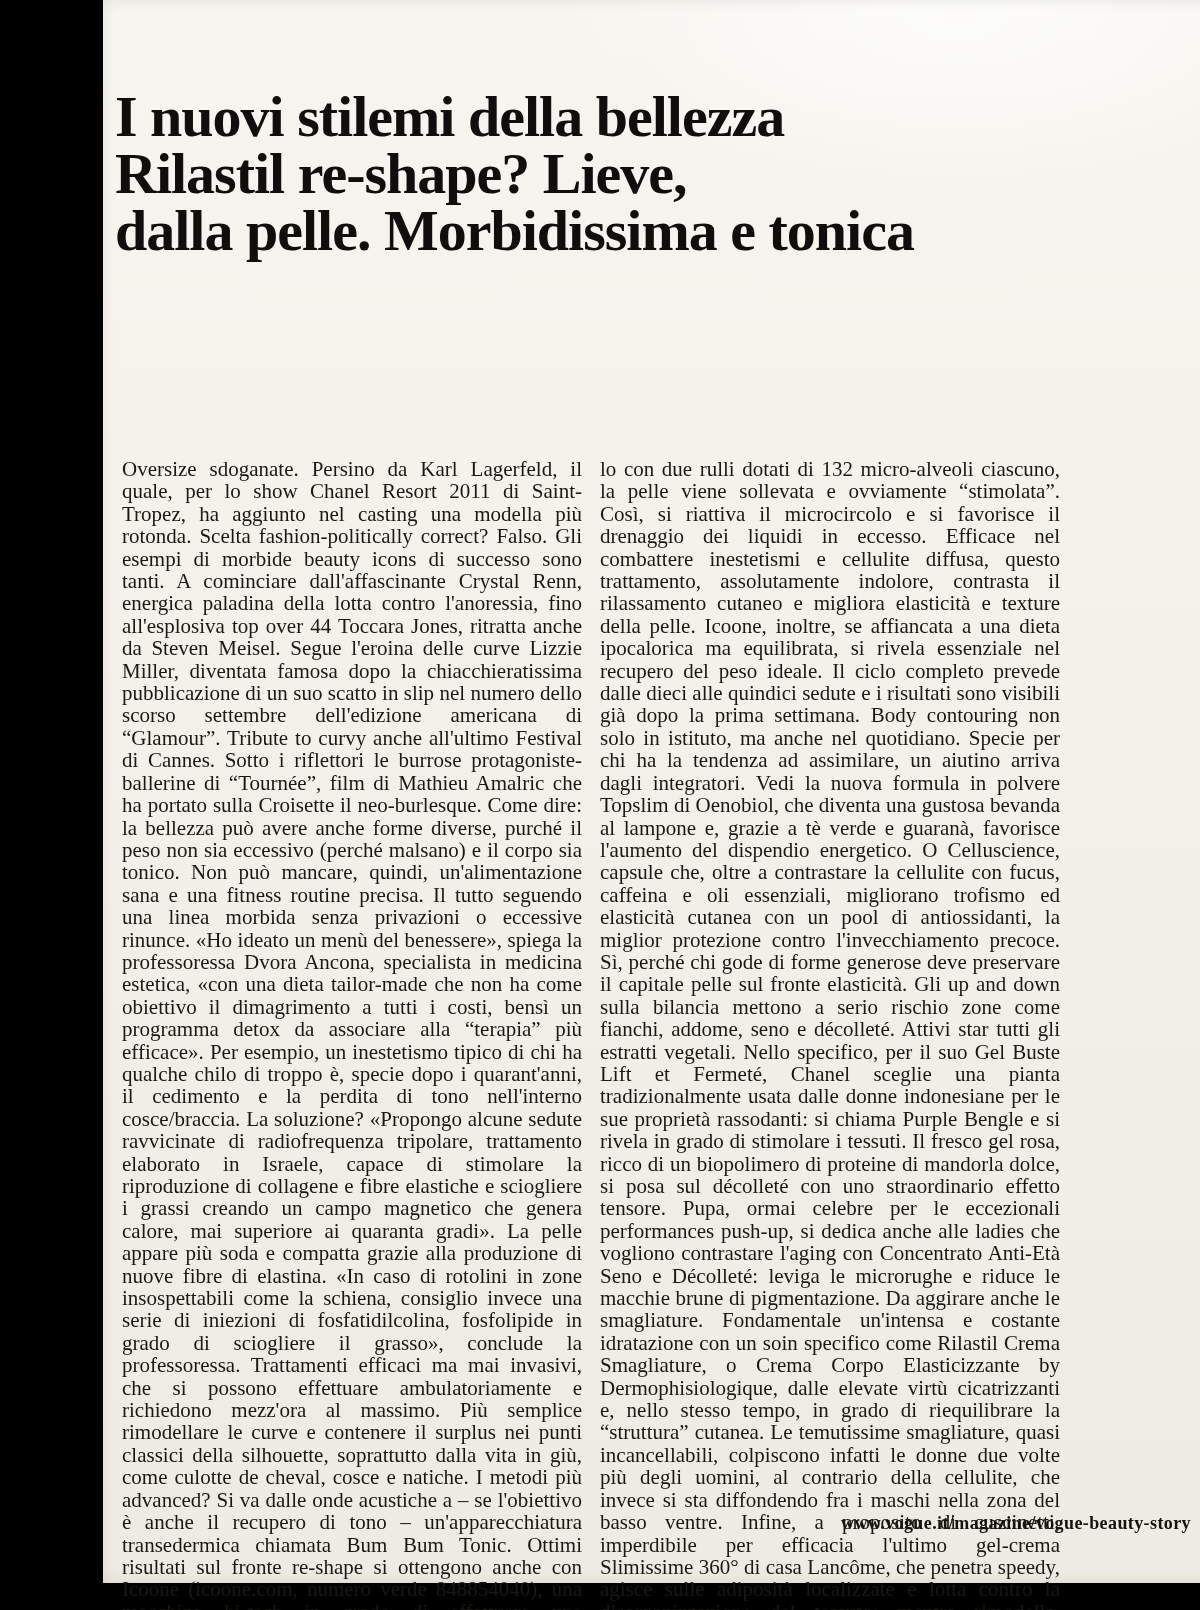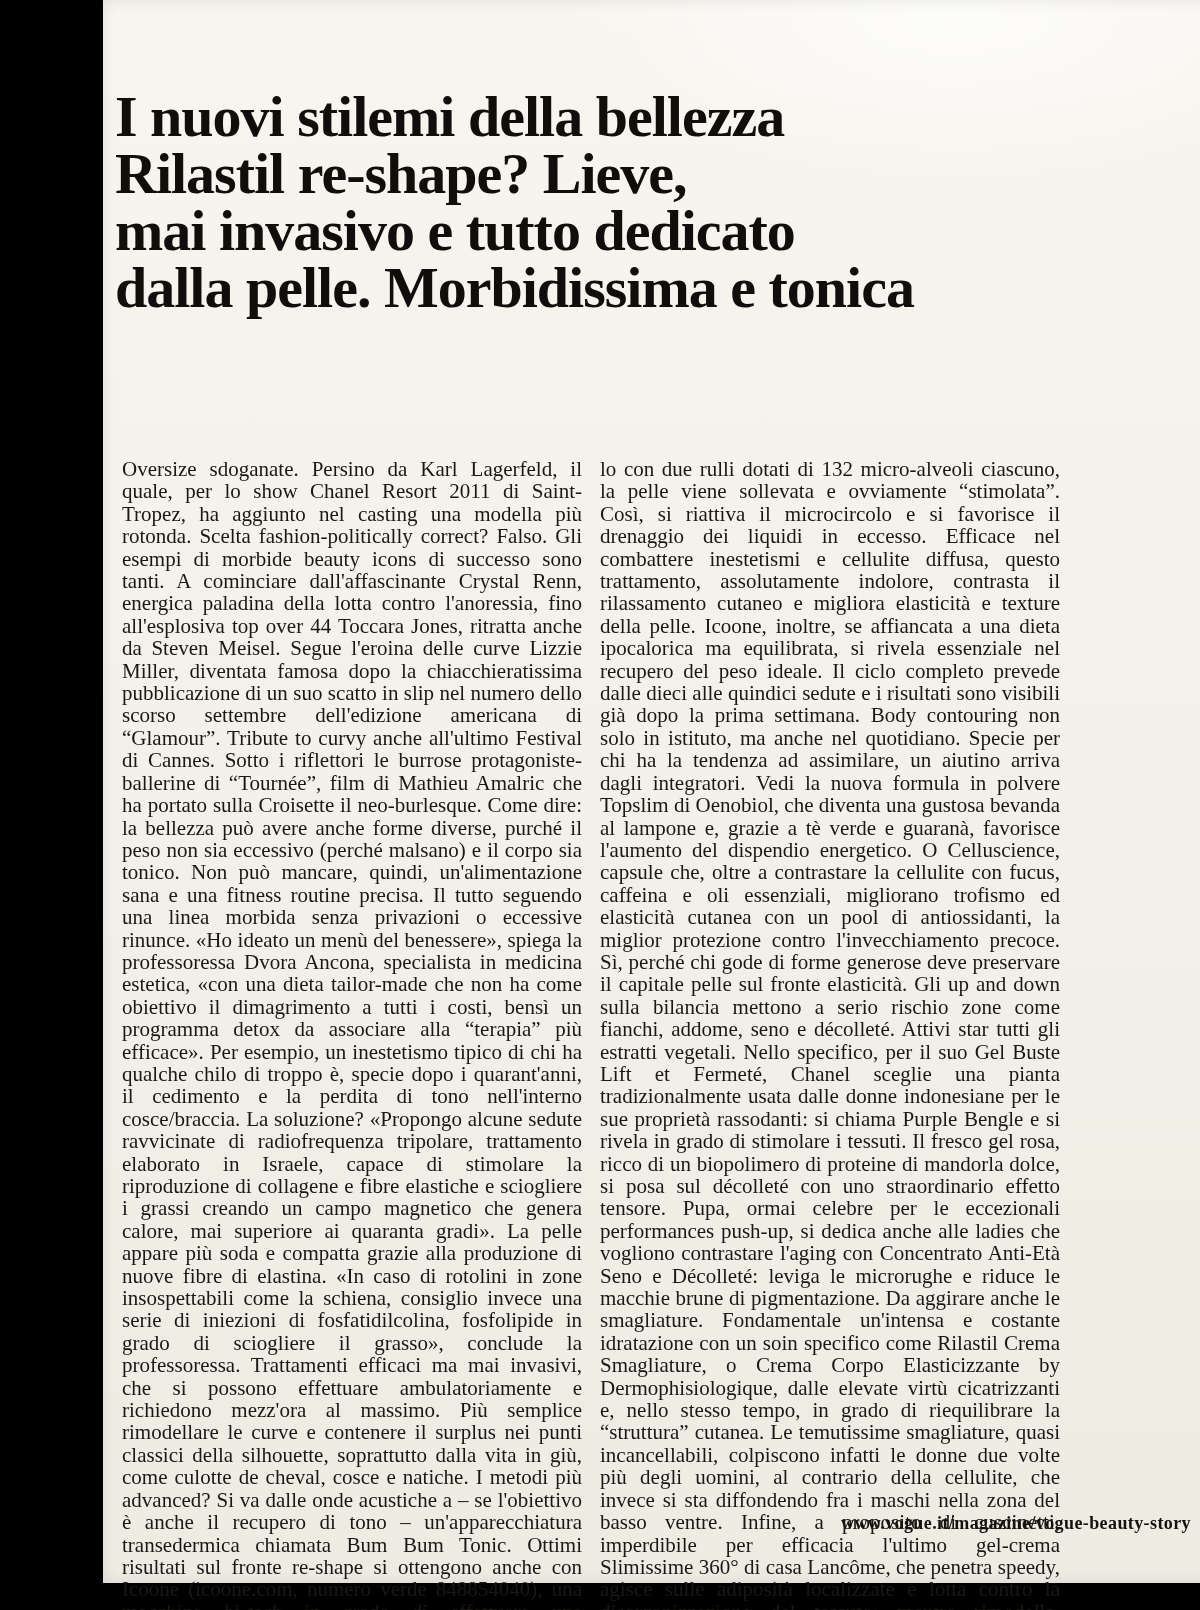--- a/index.html
+++ b/index.html
@@ -72,21 +72,20 @@
   }
 </style>
 </head>
 <body>
 
 <div class="sheet">
 
   <h1 class="headline">
     <span class="hl">I nuovi stilemi della bellezza</span>
     <span class="hl">Rilastil re-shape? Lieve,</span>
-    <span class="hl">mai invasivo e tutto dedicato</span>
     <span class="hl">dalla pelle. Morbidissima e tonica</span>
   </h1>
 
   <div class="columns">
     <p class="col">Oversize sdoganate. Persino da Karl Lagerfeld, il quale, per lo show Chanel Resort 2011 di Saint-Tropez, ha aggiunto nel casting una modella più rotonda. Scelta fashion-politically correct? Falso. Gli esempi di morbide beauty icons di successo sono tanti. A cominciare dall'affascinante Crystal Renn, energica paladina della lotta contro l'anoressia, fino all'esplosiva top over 44 Toccara Jones, ritratta anche da Steven Meisel. Segue l'eroina delle curve Lizzie Miller, diventata famosa dopo la chiacchieratissima pubblicazione di un suo scatto in slip nel numero dello scorso settembre dell'edizione americana di “Glamour”. Tribute to curvy anche all'ultimo Festival di Cannes. Sotto i riflettori le burrose protagoniste-ballerine di “Tournée”, film di Mathieu Amalric che ha portato sulla Croisette il neo-burlesque. Come dire: la bellezza può avere anche forme diverse, purché il peso non sia eccessivo (perché malsano) e il corpo sia tonico. Non può mancare, quindi, un'alimentazione sana e una fitness routine precisa. Il tutto seguendo una linea morbida senza privazioni o eccessive rinunce. «Ho ideato un menù del benessere», spiega la professoressa Dvora Ancona, specialista in medicina estetica, «con una dieta tailor-made che non ha come obiettivo il dimagrimento a tutti i costi, bensì un programma detox da associare alla “terapia” più efficace». Per esempio, un inestetismo tipico di chi ha qualche chilo di troppo è, specie dopo i quarant'anni, il cedimento e la perdita di tono nell'interno cosce/braccia. La soluzione? «Propongo alcune sedute ravvicinate di radiofrequenza tripolare, trattamento elaborato in Israele, capace di stimolare la riproduzione di collagene e fibre elastiche e sciogliere i grassi creando un campo magnetico che genera calore, mai superiore ai quaranta gradi». La pelle appare più soda e compatta grazie alla produzione di nuove fibre di elastina. «In caso di rotolini in zone insospettabili come la schiena, consiglio invece una serie di iniezioni di fosfatidilcolina, fosfolipide in grado di sciogliere il grasso», conclude la professoressa. Trattamenti efficaci ma mai invasivi, che si possono effettuare ambulatoriamente e richiedono mezz'ora al massimo. Più semplice rimodellare le curve e contenere il surplus nei punti classici della silhouette, soprattutto dalla vita in giù, come culotte de cheval, cosce e natiche. I metodi più advanced? Si va dalle onde acustiche a – se l'obiettivo è anche il recupero di tono – un'apparecchiatura transedermica chiamata Bum Bum Tonic. Ottimi risultati sul fronte re-shape si ottengono anche con Icoone (icoone.com, numero verde 848854040), una macchina hi-tech in grado di effettuare una stimolazione frazionata. In pratica, grazie a un manipo-</p>
     <p class="col"><span>lo con due rulli dotati di 132 micro-alveoli ciascuno, la pelle viene sollevata e ovviamente “stimolata”. Così, si riattiva il microcircolo e si favorisce il drenaggio dei liquidi in eccesso. Efficace nel combattere inestetismi e cellulite diffusa, questo trattamento, assolutamente indolore, contrasta il rilassamento cutaneo e migliora elasticità e texture della pelle. Icoone, inoltre, se affiancata a una dieta ipocalorica ma equilibrata, si rivela essenziale nel recupero del peso ideale. Il ciclo completo prevede dalle dieci alle quindici sedute e i risultati sono visibili già dopo la prima settimana. Body contouring non solo in istituto, ma anche nel quotidiano. Specie per chi ha la tendenza ad assimilare, un aiutino arriva dagli integratori. Vedi la nuova formula in polvere Topslim di Oenobiol, che diventa una gustosa bevanda al lampone e, grazie a tè verde e guaranà, favorisce l'aumento del dispendio energetico. O Celluscience, capsule che, oltre a contrastare la cellulite con fucus, caffeina e oli essenziali, migliorano trofismo ed elasticità cutanea con un pool di antiossidanti, la miglior protezione contro l'invecchiamento precoce. Sì, perché chi gode di forme generose deve preservare il capitale pelle sul fronte elasticità. Gli up and down sulla bilancia mettono a serio rischio zone come fianchi, addome, seno e décolleté. Attivi star tutti gli estratti vegetali. Nello specifico, per il suo Gel Buste Lift et Fermeté, Chanel sceglie una pianta tradizionalmente usata dalle donne indonesiane per le sue proprietà rassodanti: si chiama Purple Bengle e si rivela in grado di stimolare i tessuti. Il fresco gel rosa, ricco di un biopolimero di proteine di mandorla dolce, si posa sul décolleté con uno straordinario effetto tensore. Pupa, ormai celebre per le eccezionali performances push-up, si dedica anche alle ladies che vogliono contrastare l'aging con Concentrato Anti-Età Seno e Décolleté: leviga le microrughe e riduce le macchie brune di pigmentazione. Da aggirare anche le smagliature. Fondamentale un'intensa e costante idratazione con un soin specifico come Rilastil Crema Smagliature, o Crema Corpo Elasticizzante by Dermophisiologique, dalle elevate virtù cicatrizzanti e, nello stesso tempo, in grado di riequilibrare la “struttura” cutanea. Le temutissime smagliature, quasi incancellabili, colpiscono infatti le donne due volte più degli uomini, al contrario della cellulite, che invece si sta diffondendo fra i maschi nella zona del basso ventre. Infine, a proposito di cuscinetti, imperdibile per efficacia l'ultimo gel-crema Slimissime 360° di casa Lancôme, che penetra speedy, agisce sulle adiposità localizzate e lotta contro la disorganizzazione del tessuto: mentre rimodella, rassoda. Come dire, la perfezione!</span><span class="author">Rita Balestriero</span></p>
   </div>
 
   <div class="footer">www.vogue.it/magazine/vogue-beauty-story</div>
 

